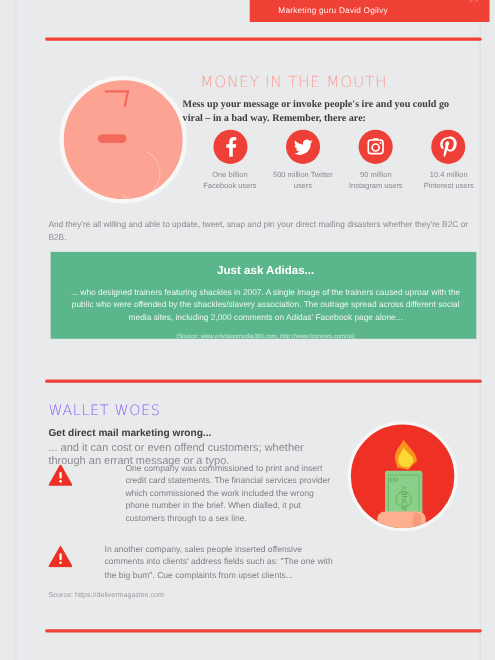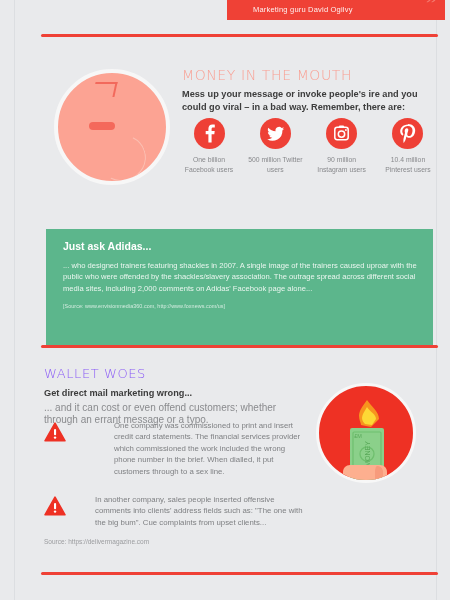--- a/index.html
+++ b/index.html
@@ -120,27 +120,28 @@
     left: 167px;
     top: 67px;
     font-size: 14px;
     letter-spacing: .6px;
     color: #f9a094;
     font-family: "DejaVu Sans", sans-serif;
     font-weight: 300;
   }
   .sec1-lead {
     position: absolute;
-    left: 167px;
+    left: 151px;
     top: 88px;
     width: 250px;
     font-size: 9.2px;
     line-height: 13px;
     font-weight: bold;
     color: #3c3c3c;
+    font-family: Liberation Serif, serif;
   }
 
   .stats {
     position: absolute;
     left: 166px;
     top: 118px;
     width: 255px;
     display: flex;
     justify-content: space-between;
   }
@@ -172,24 +173,25 @@
     line-height: 11.5px;
     color: #8a8b8e;
   }
 
   
   .green-box {
     position: absolute;
     left: 31px;
     top: 229px;
     width: 387px;
-    height: 116px;
+    height: 79px;
     background: #5cb68c;
     box-sizing: border-box;
     padding: 11px 13px 0 17px;
+    text-align: center;
   }
   .gb-title {
     font-size: 10.5px;
     font-weight: bold;
     color: #ffffff;
     margin: 0 0 8px 0;
   }
   .gb-body {
     font-size: 7.6px;
     line-height: 11.3px;
@@ -327,20 +329,21 @@
       <div class="s-icon">
         <svg width="31" height="31" viewBox="0 0 31 31">
           <path fill="#ffffff" d="M16 6.5c-5.2 0-7.8 3.7-7.8 6.8 0 1.9.7 3.6 2.3 4.2.3.1.5 0 .6-.3l.2-.9c.1-.3 0-.4-.2-.6a3.6 3.6 0 0 1-.8-2.4 5.3 5.3 0 0 1 5.5-5.4c3 0 4.7 1.8 4.7 4.3 0 3.2-1.4 5.9-3.5 5.9-1.2 0-2-1-1.7-2.2.3-1.4 1-2.9 1-3.9 0-.9-.5-1.7-1.5-1.7-1.2 0-2.1 1.2-2.1 2.8 0 1 .3 1.7.3 1.7l-1.4 5.8c-.4 1.7-.1 3.9-.1 4.1 0 .1.2.2.3.1.1-.1 1.5-1.8 1.9-3.5l.8-2.9c.4.7 1.5 1.4 2.7 1.4 3.6 0 6-3.3 6-7.6 0-3.3-2.8-6.3-7-6.3z"></path>
         </svg>
       </div>
       <div class="s-label">10.4 million Pinterest users</div>
     </div>
 
   </div>
 
+  <div class="sec1-foot">And they're all willing and able to update, tweet, snap and pin your direct mailing disasters whether they're B2C or B2B.</div>
 
   <div class="green-box">
     <p class="gb-title">Just ask Adidas...</p>
     <p class="gb-body">... who designed trainers featuring shackles in 2007. A single image of the trainers caused uproar with the public who were offended by the shackles/slavery association. The outrage spread across different social media sites, including 2,000 comments on Adidas' Facebook page alone...</p>
     <div class="gb-source">[Source: www.envisionmedia360.com, http://www.foxnews.com/us]</div>
   </div>
 
   <div class="rule r2"></div>
 
   <div class="sec2-head">WALLET WOES</div>

